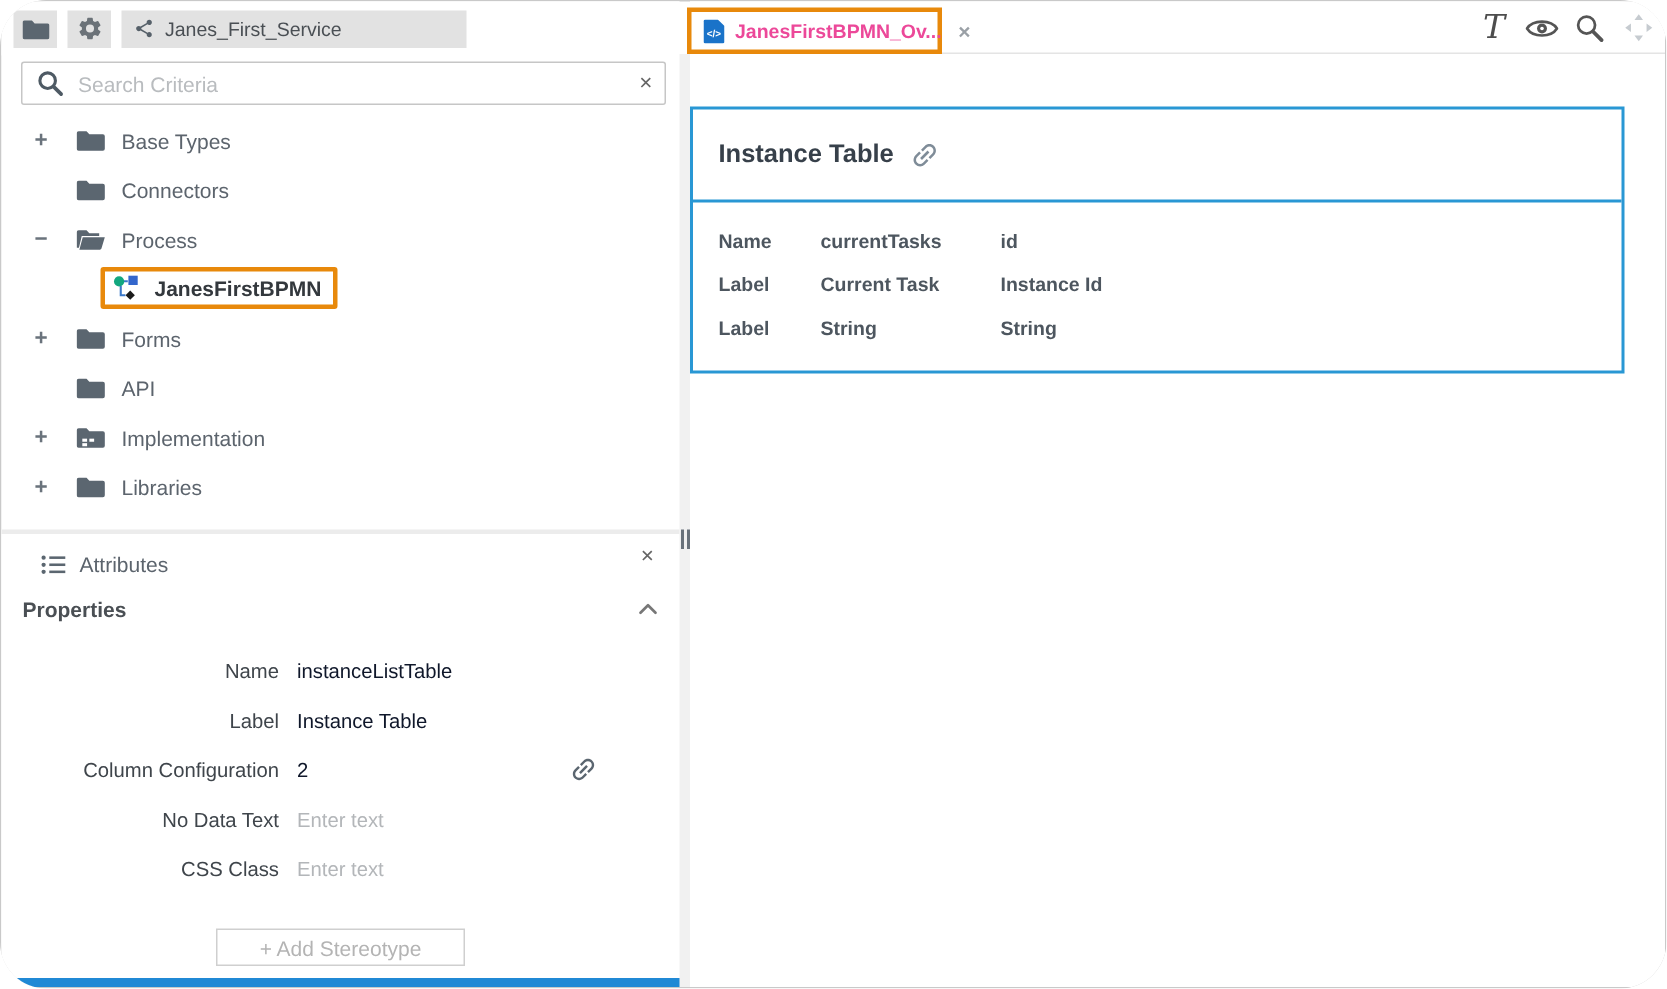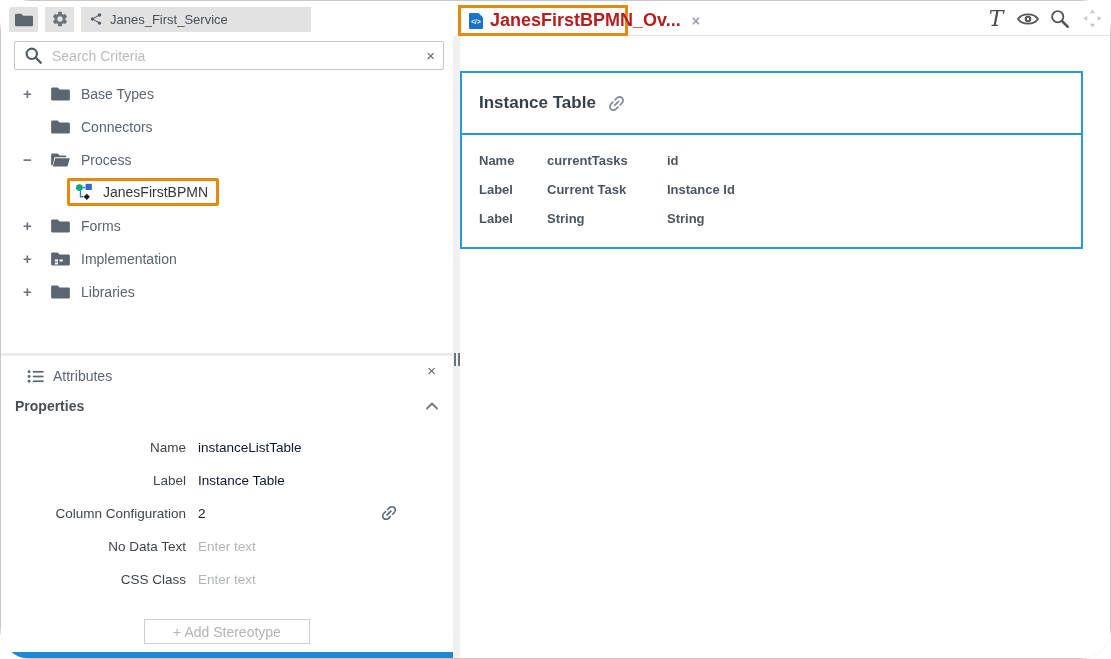--- a/index.html
+++ b/index.html
@@ -22,21 +22,21 @@
   .search-x { color:#666; font-size:15px; cursor:pointer; line-height:1; }
 
   .tree { position:absolute; left:0; top:76px; width:100%; }
   .tree-row { height:33px; display:flex; align-items:center; padding-left:22px; cursor:pointer; }
   .expander { width:28px; font-size:15px; font-weight:bold; color:#6a737c; }
   .tree-ic { width:20px; height:16px; margin-right:10px; display:flex; align-items:center; }
   .tree-label { font-size:14px; color:#5c646d; }
   .tree-row.child { padding-left:66px; height:30px; margin:1px 0 2px 0; }
   .sel-box { display:inline-flex; align-items:center; border:3px solid #e8890b; border-radius:2px; padding:3px 8px 3px 5px; background:#fff; }
   .sel-box .tree-ic { margin-right:8px; }
-  .sel-box .tree-label { font-weight:normal; color:#33383d; font-size:14px; }
+  .sel-box .tree-label { font-weight:bold; color:#33383d; font-size:14px; }
 
   
   .attrs { position:absolute; left:0; top:352px; width:100%; height:305px; border-top:3px solid #ececec; background:#fff; }
   .attrs-header { position:absolute; left:0; top:6px; width:100%; height:28px; display:flex; align-items:center; padding-left:26px; }
   .attrs-header .title { font-size:14px; color:#5c646d; margin-left:9px; }
   .attrs-x { position:absolute; right:17px; top:6px; color:#666; font-size:15px; cursor:pointer; }
   .props-row { position:absolute; left:14px; top:42px; width:424px; display:flex; align-items:center; justify-content:space-between; }
   .props-row .title { font-size:14px; color:#4a4f54; font-weight:700; }
 
   .fields { position:absolute; left:0; top:75px; width:100%; }
@@ -52,21 +52,21 @@
 
   
   .splitter { position:absolute; left:453px; top:36px; width:7px; height:622px; background:#f1f1f1; cursor:col-resize; }
   .splitter .grip { position:absolute; top:317px; left:0; width:100%; display:flex; justify-content:center; gap:2px; }
   .splitter .grip i { display:block; width:2px; height:13px; background:#6a737c; }
 
   
   .main { position:absolute; left:460px; top:1px; width:650px; height:657px; background:#fff; }
   .tabbar { position:absolute; left:0; top:0; width:100%; height:35px; border-bottom:1px solid #e4e4e4; background:#fff; }
   .editor-tab { position:absolute; left:-2px; top:4px; height:31px; width:170px; border:3px solid #e8890b; background:#fff; display:flex; align-items:center; gap:7px; padding:0 8px; cursor:pointer; }
-  .editor-tab .label { font-size:18px; font-weight:bold; color:#b91c1c; white-space:nowrap; }
+  .editor-tab .label { font-size:13px; font-weight:bold; color:#ec4899; white-space:nowrap; }
   .editor-tab .tab-x { color:#9aa0a6; font-size:14px; font-weight:bold; margin-left:4px; cursor:pointer; }
 
   .canvas-tools { position:absolute; right:6px; top:0; height:35px; display:flex; align-items:center; gap:8px; }
   .canvas-tools .t-ic { width:24px; height:24px; display:flex; align-items:center; justify-content:center; cursor:pointer; }
   .text-tool-glyph { font-family:"DejaVu Serif", serif; font-style:italic; font-size:22px; color:#4d4d4d; line-height:1; }
 
   
   .card { position:absolute; left:0; top:70px; width:623px; height:178px; border:2px solid #2997d4; background:#fff; }
   .card-header { height:62px; display:flex; align-items:center; gap:10px; padding-left:17px; border-bottom:2px solid #2997d4; }
   .card-title { font-size:17px; font-weight:600; color:#37404a; }
@@ -172,20 +172,29 @@
       <div class="tree-row">
         <span class="expander">+</span>
         <span class="tree-ic">
           <svg width="19" height="15" viewBox="0 0 20 16">
               <path d="M0,3 Q0,1.6 1.4,1.6 H7 L9,3.8 H18.6 Q20,3.8 20,5.2 V14 Q20,15.4 18.6,15.4 H1.4 Q0,15.4 0,14 Z" fill="#5b6670"></path>
             </svg>
         </span>
         <span class="tree-label">Forms</span>
       </div>
 
+      <div class="tree-row">
+        <span class="expander"></span>
+        <span class="tree-ic">
+          <svg width="19" height="15" viewBox="0 0 20 16">
+              <path d="M0,3 Q0,1.6 1.4,1.6 H7 L9,3.8 H18.6 Q20,3.8 20,5.2 V14 Q20,15.4 18.6,15.4 H1.4 Q0,15.4 0,14 Z" fill="#5b6670"></path>
+            </svg>
+        </span>
+        <span class="tree-label">API</span>
+      </div>
 
       <div class="tree-row">
         <span class="expander">+</span>
         <span class="tree-ic">
           <svg width="19" height="15" viewBox="0 0 20 16">
               <path d="M0,3 Q0,1.6 1.4,1.6 H7 L9,3.8 H18.6 Q20,3.8 20,5.2 V14 Q20,15.4 18.6,15.4 H1.4 Q0,15.4 0,14 Z" fill="#5b6670"></path>
               <rect x="4" y="9" width="3.4" height="2.2" fill="#fff"></rect>
               <rect x="9" y="9" width="3.4" height="2.2" fill="#fff"></rect>
               <rect x="4" y="12.2" width="3.4" height="2.2" fill="#fff"></rect>
             </svg>

